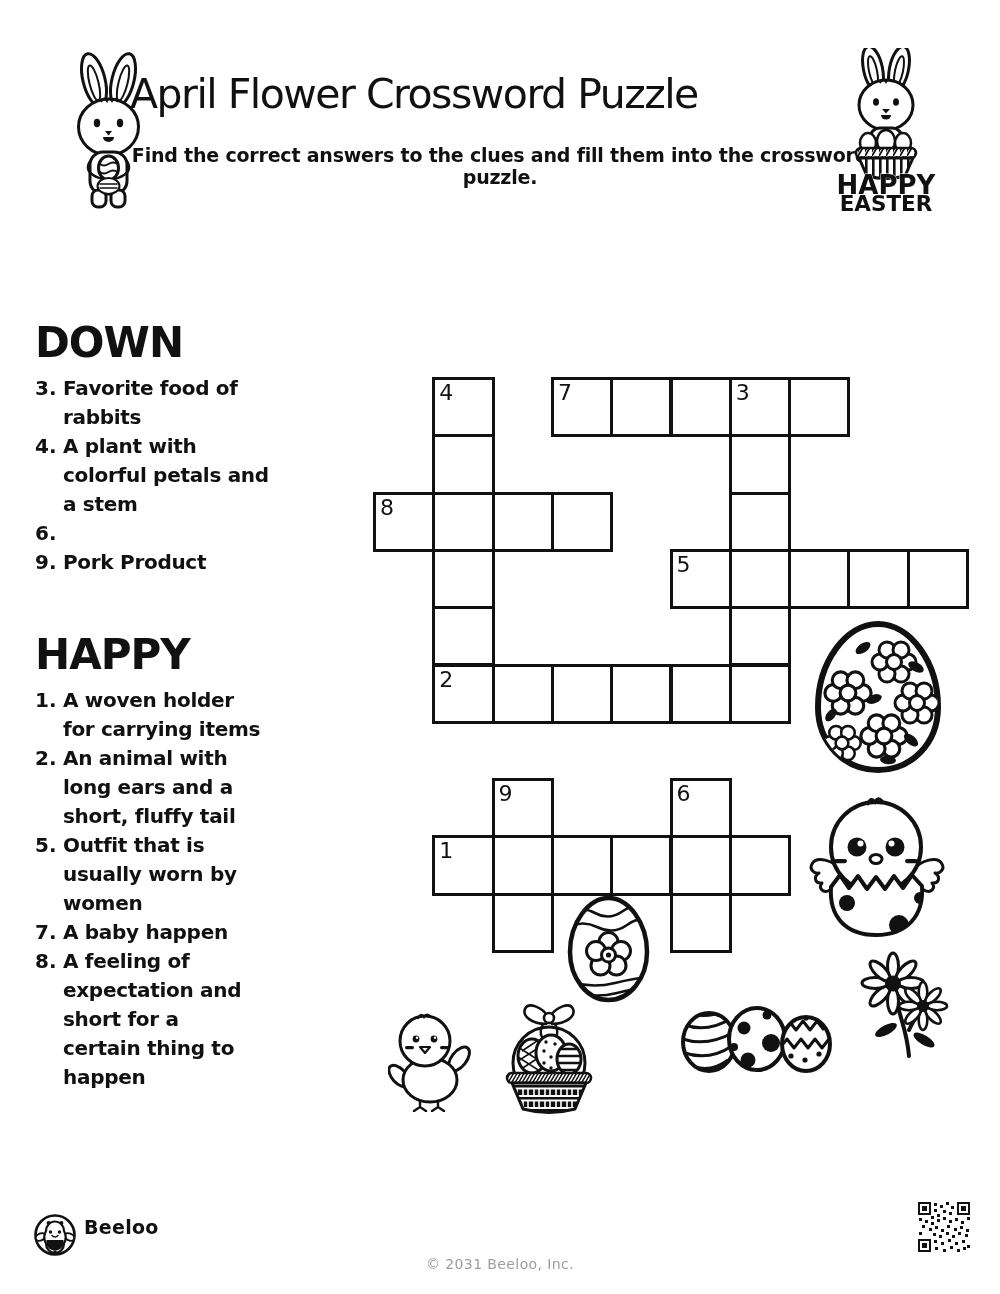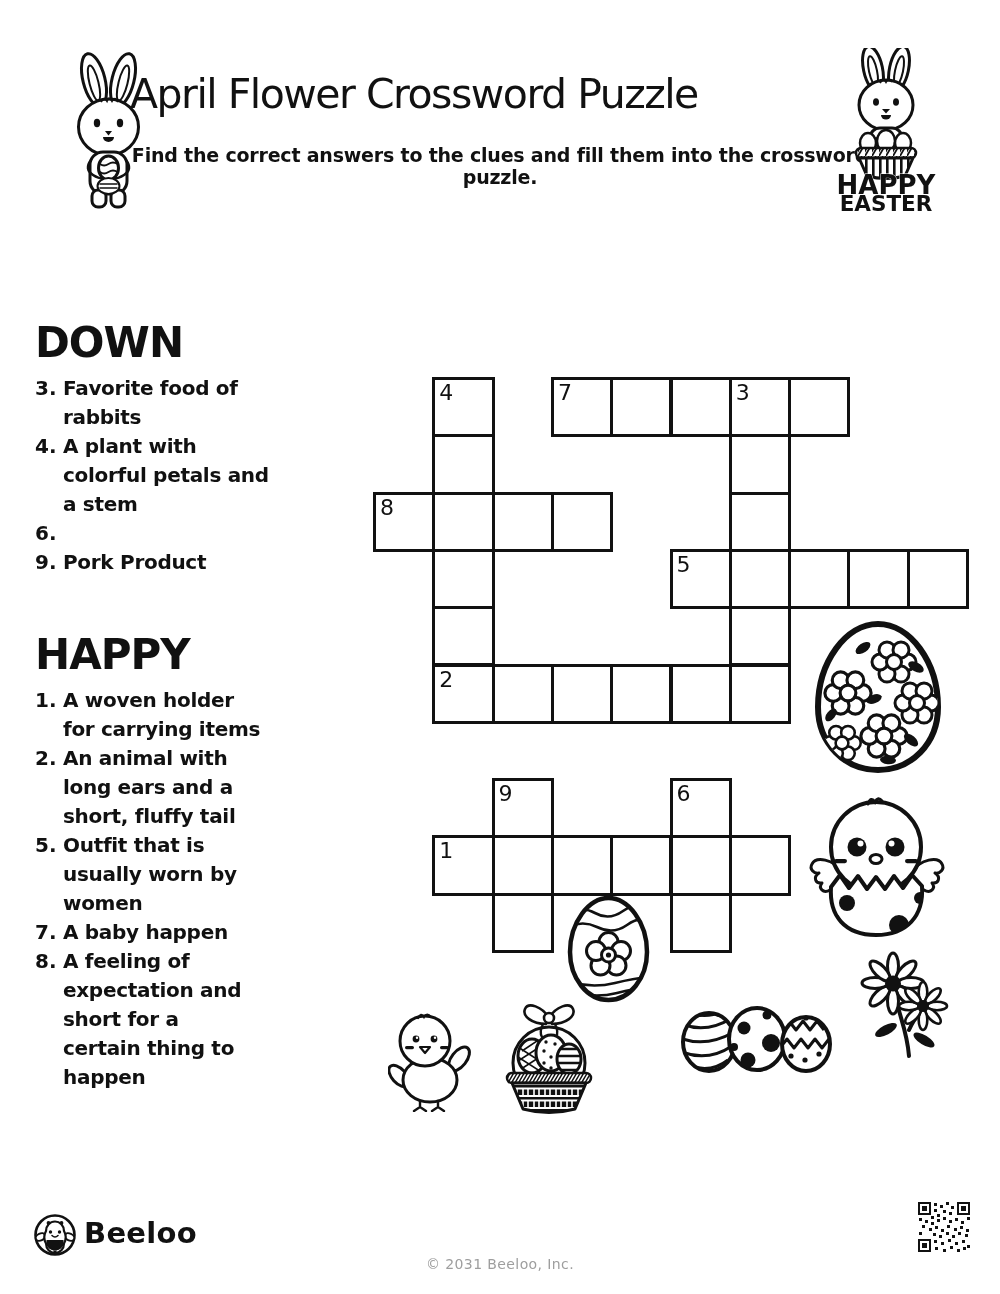--- a/index.html
+++ b/index.html
@@ -18,21 +18,21 @@
   .clue-list{list-style:none;margin:0;padding:0;font-size:20px;font-weight:700;line-height:29px;}
   .clue{display:flex;align-items:flex-start;}
   .clue-num{flex:none;width:28px;}
   .clue-text{white-space:pre-line;letter-spacing:-0.3px;}
   
   .grid{position:absolute;left:373px;top:377px;}
   .cell{position:absolute;width:62.3px;height:60.3px;border:3px solid #111;
         box-sizing:border-box;background:#fff;}
   .cell-num{position:absolute;top:0px;left:4px;font-size:22px;font-weight:400;color:#111;}
   
-  .brand-word{position:absolute;left:84px;top:1216px;font-size:29px;font-weight:700;letter-spacing:0.3px;}
+  .brand-word{position:absolute;left:84px;top:1216px;font-size:19px;font-weight:700;letter-spacing:0.3px;}
   .copyright{position:absolute;left:0;top:1256px;width:1000px;text-align:center;
              font-size:14px;color:#9e9e9e;letter-spacing:0.4px;}
   .qr-caption{position:absolute;left:912px;top:1259px;width:64px;text-align:center;
               font-size:11px;color:#b8b8b8;letter-spacing:0.2px;margin-top:38px;}
 </style>
 </head>
 <body>
 
 <div class="page">
 

